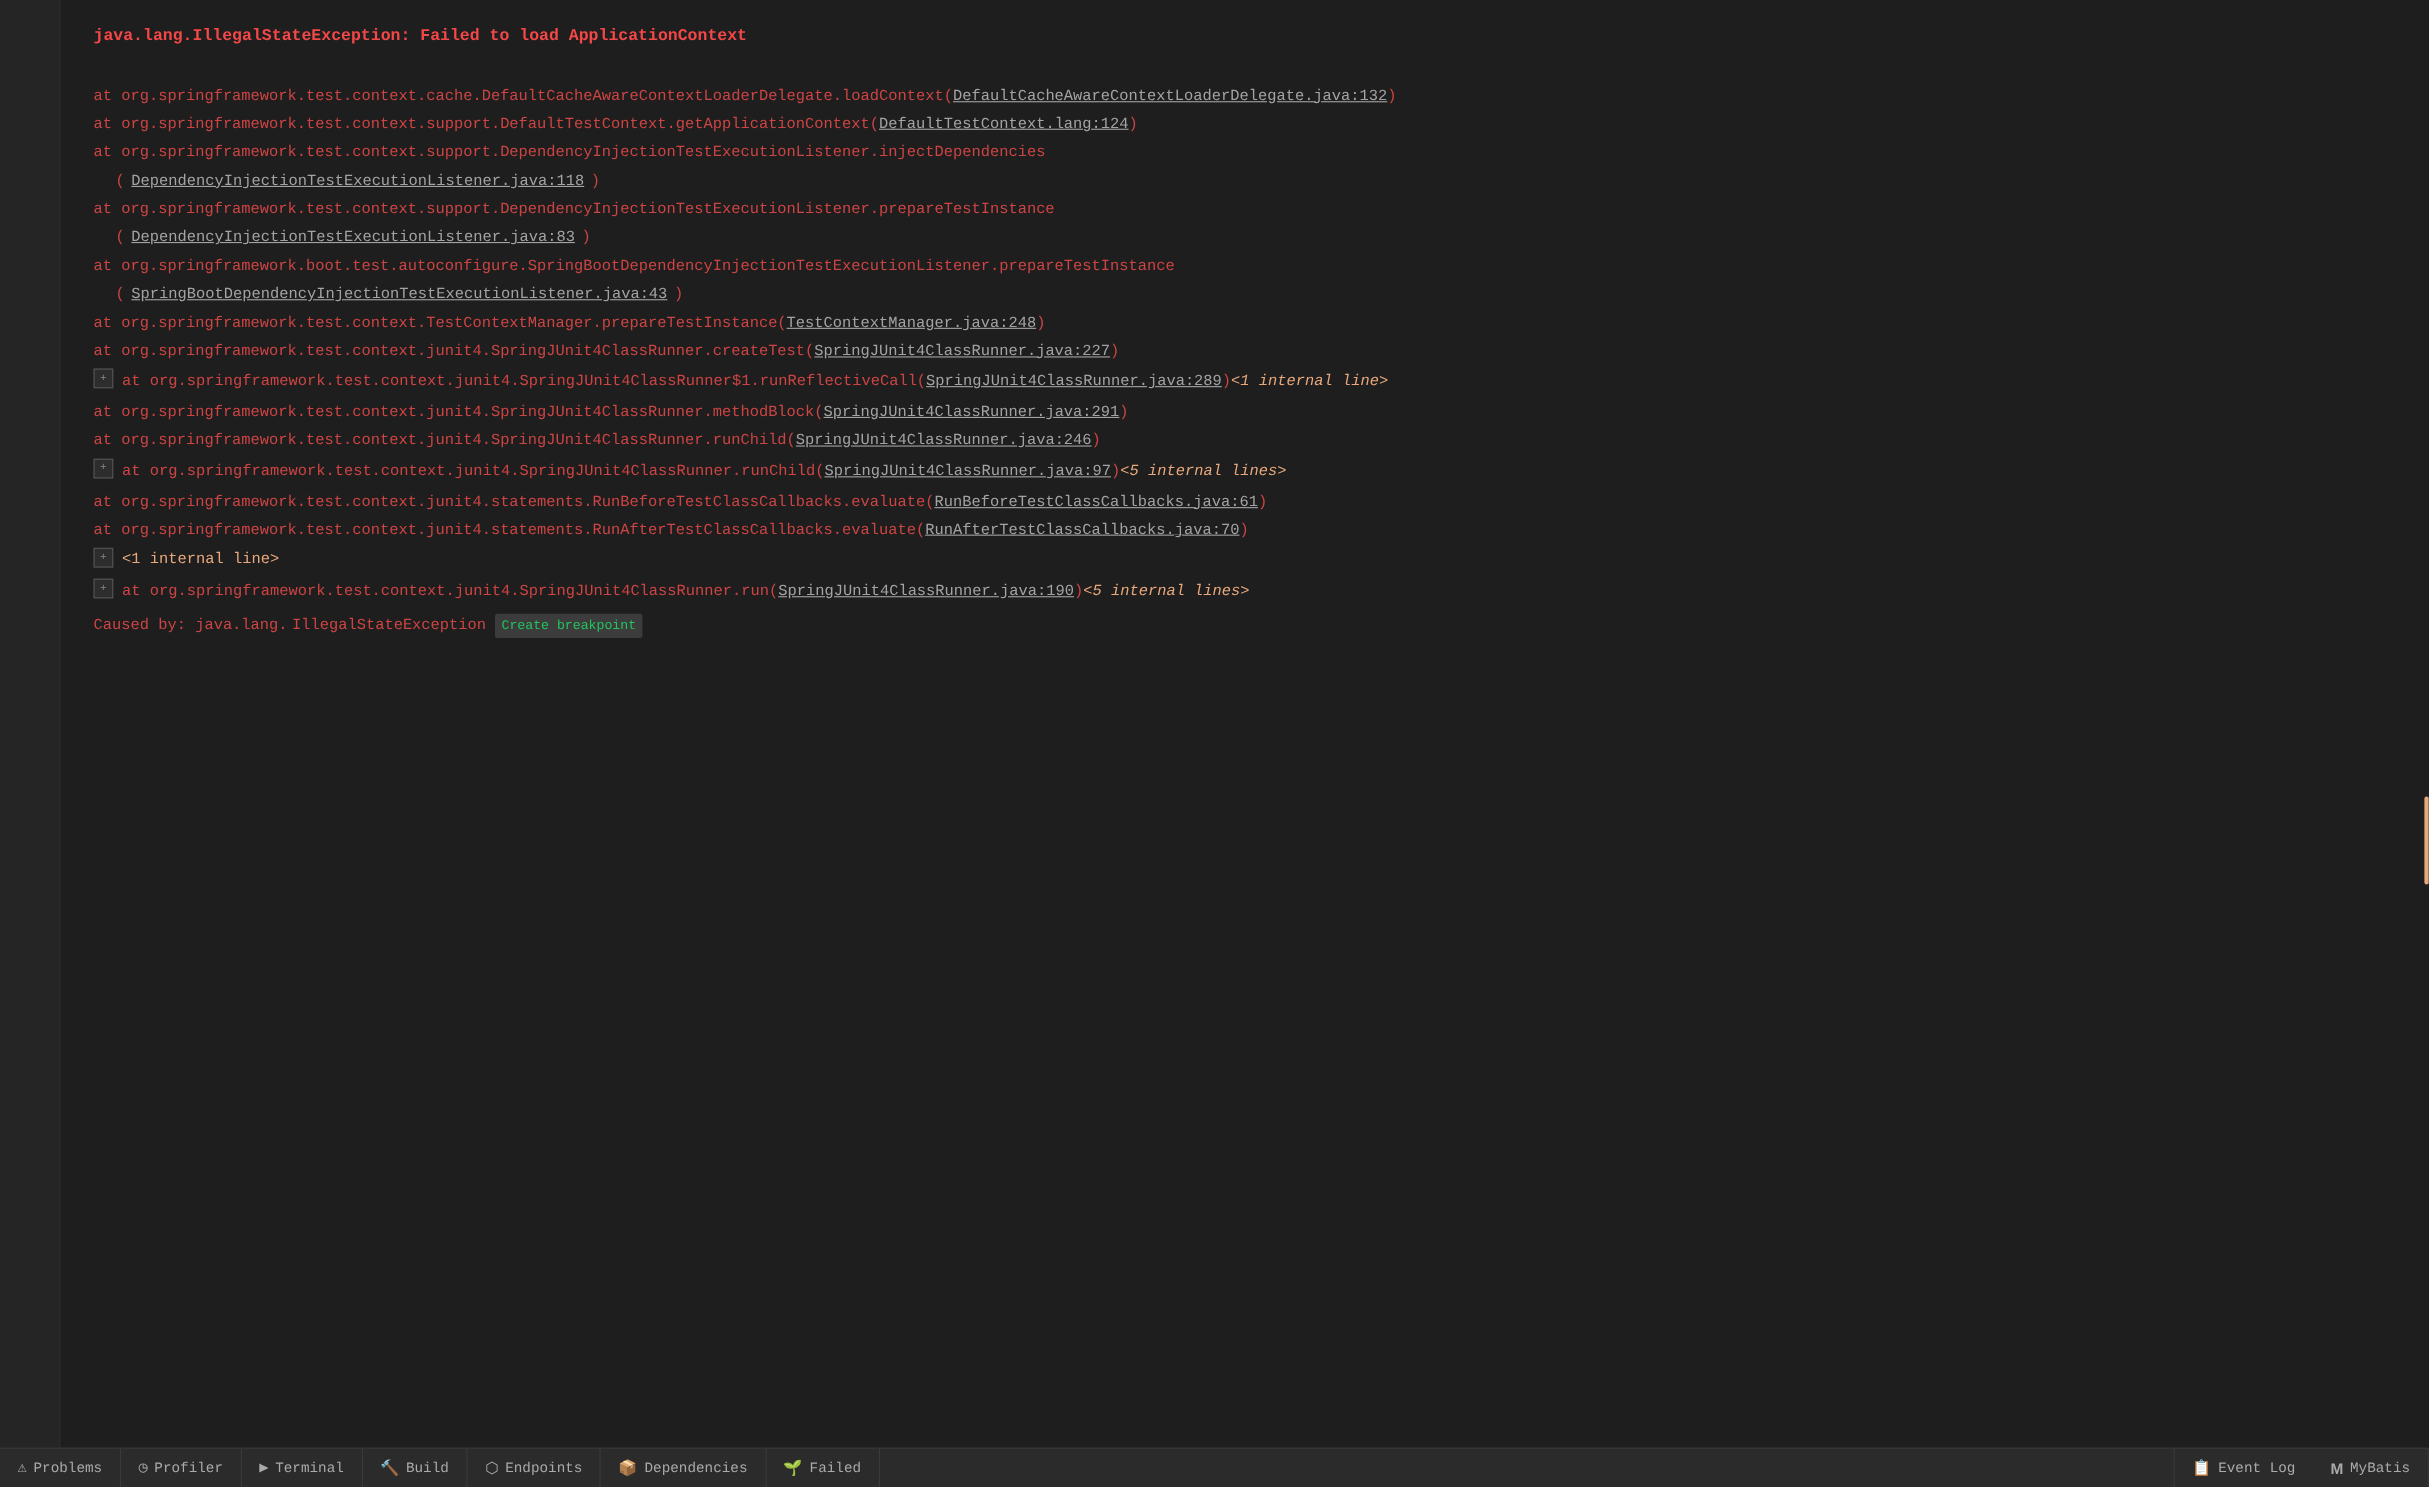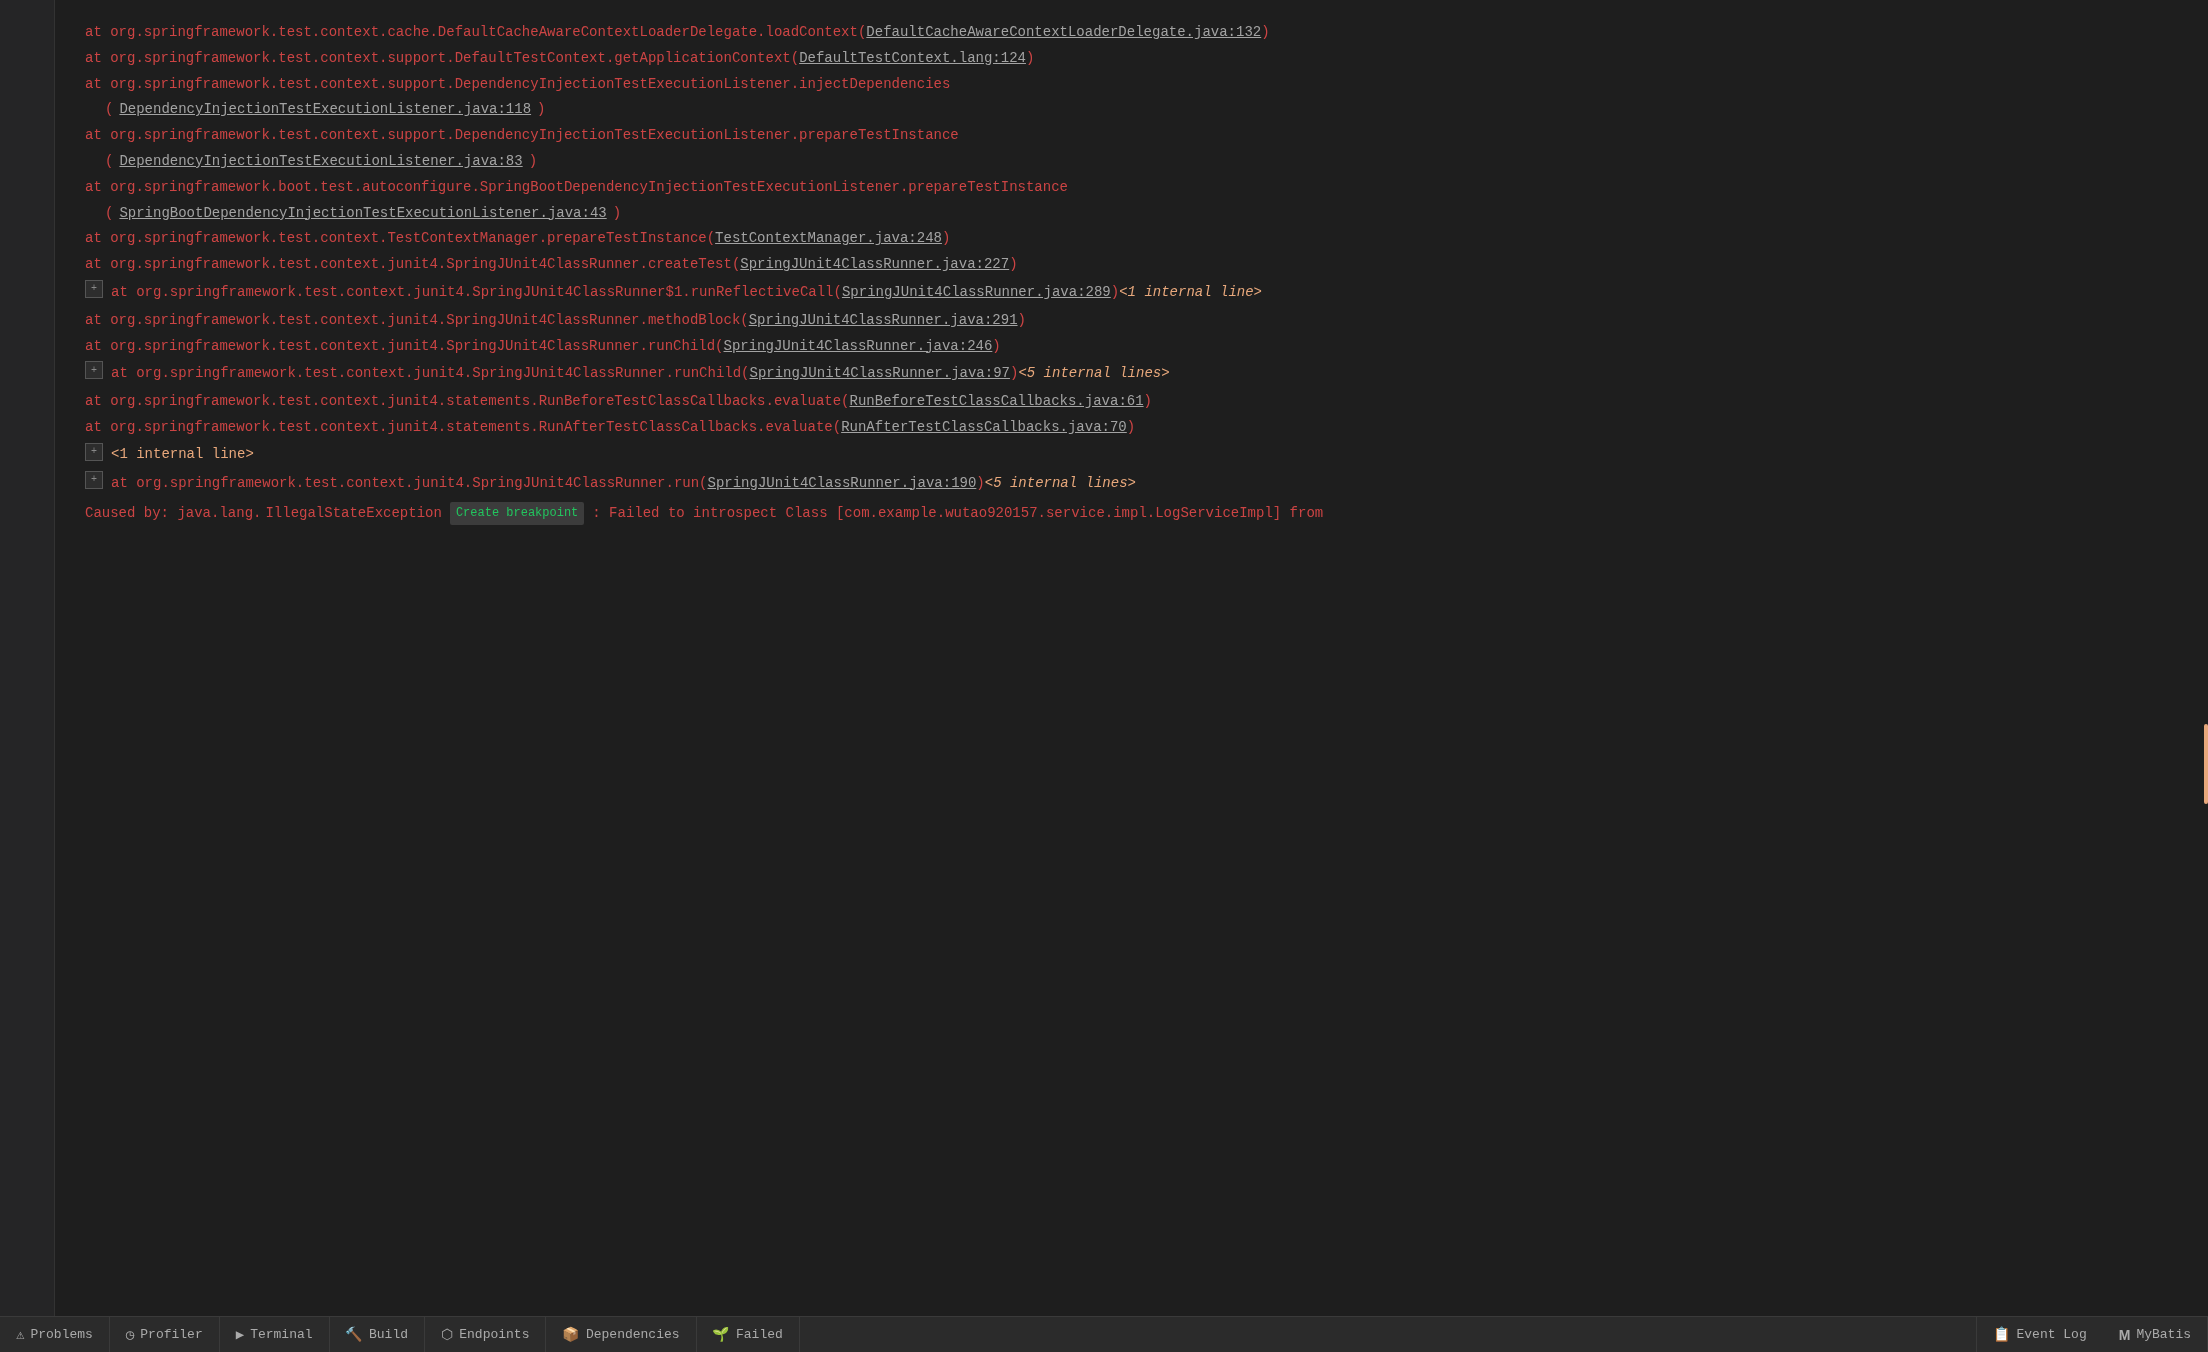--- a/index.html
+++ b/index.html
@@ -165,20 +165,21 @@
     }
   </style>
 </head>
 <body>
 
 <div class="main-content">
   <div class="left-gutter"></div>
 
   <div class="stack-trace-area">
 
+    <div class="error-title">java.lang.IllegalStateException: Failed to load ApplicationContext</div>
 
     <div class="line-wrapper">
       <div class="line-content stack-line">
         <span class="at-text">at org.springframework.test.context.cache.DefaultCacheAwareContextLoaderDelegate.loadContext(</span>
           <span class="link">DefaultCacheAwareContextLoaderDelegate.java:132</span>
           <span class="class-path">)</span>
       </div>
     </div>
 
     <div class="line-wrapper">
@@ -302,21 +303,20 @@
           <span class="link">SpringJUnit4ClassRunner.java:190</span>
           <span class="class-path">)</span>
         <span class="internal">&lt;5 internal lines&gt;</span>
       </div>
     </div>
 
     <div class="caused-by line-wrapper">
       <span>Caused by: java.lang.</span>
         <span class="link">IllegalStateException</span>
       <span style="background:#3c3c3c; color:#22c55e; padding:1px 6px; border-radius:2px; margin: 0 4px; font-size:12px;">Create breakpoint</span>
-      <span>: Failed to introspect Class [com.example.wutao920157.service.impl.LogServiceImpl] from</span>
     </div>
 
   </div>
 
   <div style="width:4px; background:#1e1e1e; position:relative;">
     <div style="position:absolute; right:0; top:55%; width:4px; height:80px; background:#e8a87c; border-radius:2px;"></div>
   </div>
 </div>
 
 <div class="bottom-bar">

